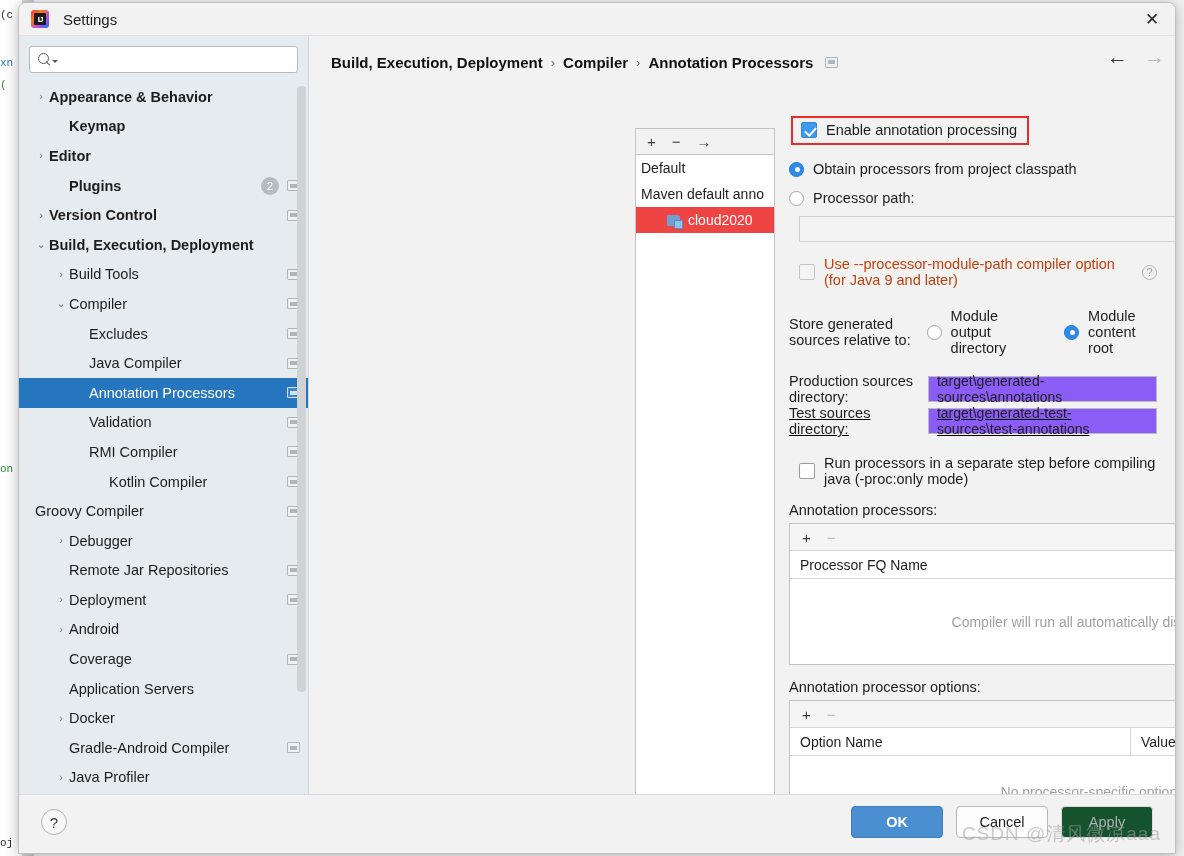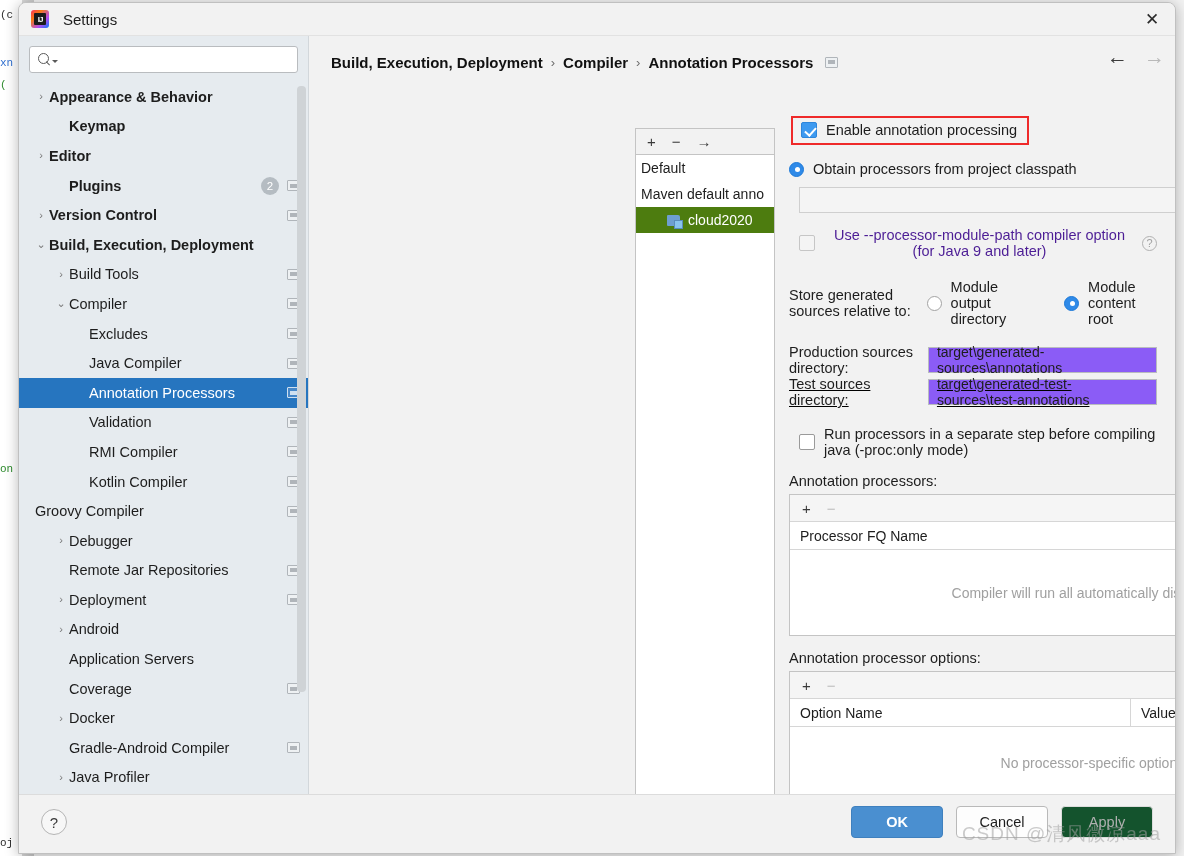--- a/index.html
+++ b/index.html
@@ -172,21 +172,21 @@
   }
   .tb-ic { font-size: 15px; color: #3a3a3a; cursor: pointer; line-height:1;}
   #profile-list {
     position: absolute; top: 26px; left: 0; right: 0; bottom: 0;
     background: #fff; border: 1px solid #c4c4c4; overflow: hidden;
   }
   .prof-row {
     height: 26px; display: flex; align-items: center; font-size: 14px;
     color: #1d1d1d; padding-left: 5px; white-space: nowrap; cursor: default;
   }
-  .prof-row.sel { background: #4d7c0f; color: #fff; }
+  .prof-row.sel { background: #ef4444; color: #fff; }
   .mod-icon {
     width: 15px; height: 13px; flex: none; margin: 0 6px 0 26px; position: relative;
   }
   .mod-icon::before {
     content:""; position:absolute; left:0; top:1px; width:13px; height:11px;
     background:#6e9fd0; border-radius:1px 2px 1px 1px;
   }
   .mod-icon::after {
     content:""; position:absolute; left:7px; top:6px; width:7px; height:7px;
     background:#89c3ee; border:1px solid #5a8cbd;
@@ -208,21 +208,21 @@
     width: 16px; height: 16px; border-radius: 2px; flex: none; position: relative;
   }
   .cb.checked { background: #3e9af0; border: 1px solid #2e86db; }
   .cb.checked::after {
     content:""; position:absolute; left:4.5px; top:1.5px; width:5px; height:9px;
     border:solid #fff; border-width:0 2px 2px 0; transform:rotate(42deg);
   }
   .cb.empty { background: #fff; border: 1px solid #9a9a9a; }
   .cb.disabled { background: #f4f4f4; border: 1px solid #c6c6c6; }
   .cb-label { margin-left: 9px; font-size: 14.5px; color: #1d1d1d; }
-  .cb-label.dim { color: #4c1d95; text-align: center; }
+  .cb-label.dim { color: #c2410c; }
 
   .row { display: flex; align-items: center; }
   .radio {
     width: 15px; height: 15px; border-radius: 50%; flex: none; position: relative;
   }
   .radio.on { background: #2f8ae8; border: 1px solid #1d79d8; }
   .radio.on::after {
     content:""; position:absolute; left:4.5px; top:4.5px; width:5px; height:5px;
     border-radius:50%; background:#fff;
   }
@@ -402,21 +402,21 @@
               <span class="proj-icon"></span>
             </span>
           </div>
           <div class="tree-row" style="padding-left: 54px;">
             <span class="arrow"></span>
             <span class="tlabel">RMI Compiler</span>
             <span class="badge-slot">
               <span class="proj-icon"></span>
             </span>
           </div>
-          <div class="tree-row" style="padding-left: 54px;">
+          <div class="tree-row" style="padding-left: 54px; gap: 20px;">
             <span class="arrow"></span>
             <span class="tlabel">Kotlin Compiler</span>
             <span class="badge-slot">
               <span class="proj-icon"></span>
             </span>
           </div>
           <div class="tree-row" style="">
             <span class="arrow"></span>
             <span class="tlabel">Groovy Compiler</span>
             <span class="badge-slot">
@@ -442,29 +442,29 @@
               <span class="proj-icon"></span>
             </span>
           </div>
           <div class="tree-row" style="padding-left: 34px;">
             <span class="arrow">›</span>
             <span class="tlabel">Android</span>
             <span class="badge-slot"></span>
           </div>
           <div class="tree-row" style="padding-left: 34px;">
             <span class="arrow"></span>
+            <span class="tlabel">Coverage</span>
+            <span class="badge-slot">
+              <span class="proj-icon"></span>
+            </span>
+          </div>
+          <div class="tree-row" style="padding-left: 34px;">
+            <span class="arrow"></span>
             <span class="tlabel">Application Servers</span>
             <span class="badge-slot"></span>
-          </div>
-          <div class="tree-row" style="padding-left: 34px;">
-            <span class="arrow"></span>
-            <span class="tlabel">Coverage</span>
-            <span class="badge-slot">
-              <span class="proj-icon"></span>
-            </span>
           </div>
           <div class="tree-row" style="padding-left: 34px;">
             <span class="arrow">›</span>
             <span class="tlabel">Docker</span>
             <span class="badge-slot"></span>
           </div>
           <div class="tree-row" style="padding-left: 34px;">
             <span class="arrow"></span>
             <span class="tlabel">Gradle-Android Compiler</span>
             <span class="badge-slot">
@@ -524,20 +524,24 @@
         <div class="redbox">
           <span class="cb checked"></span>
           <span class="cb-label">Enable annotation processing</span>
         </div>
 
         <div class="row" style="margin-top:16px;">
           <span class="radio on"></span>
           <span class="radio-label">Obtain processors from project classpath</span>
         </div>
 
+        <div class="row" style="margin-top:13px;">
+          <span class="radio off"></span>
+          <span class="radio-label">Processor path:</span>
+        </div>
 
         <div class="textfield disabled" style="margin-top:10px; margin-left:10px; width:668px;">
           <span></span>
 
         </div>
 
         <div class="row" style="margin-top:14px; margin-left:10px;">
           <span class="cb disabled"></span>
           <span class="cb-label dim">Use --processor-module-path compiler option (for Java 9 and later)</span>
           <span class="qmark">?</span>

